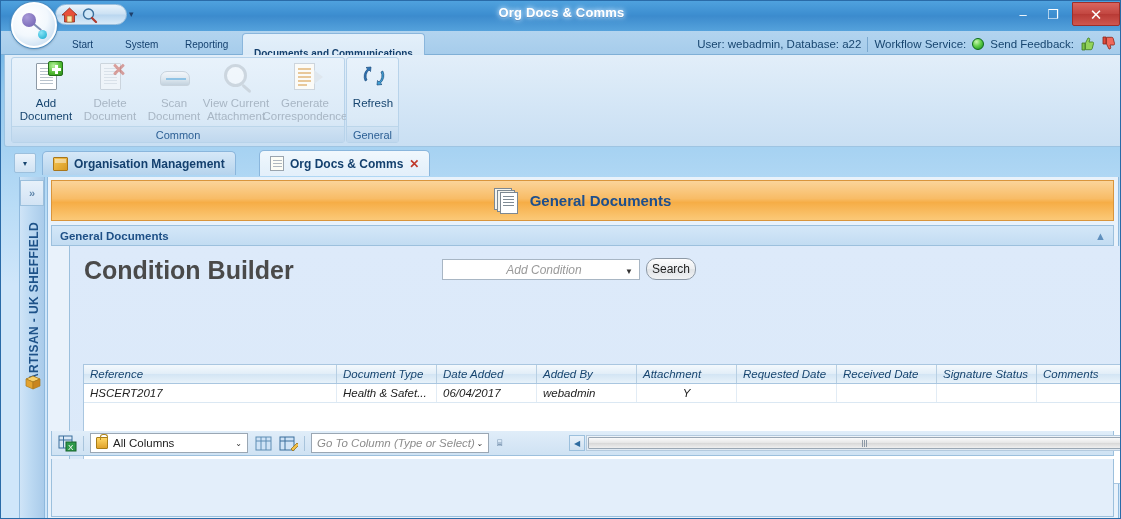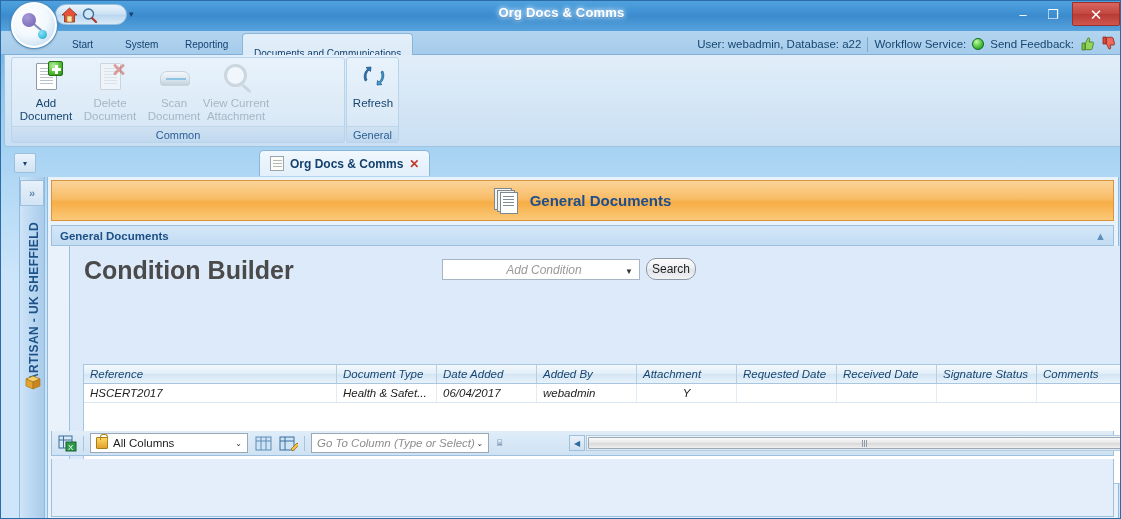--- a/index.html
+++ b/index.html
@@ -81,21 +81,21 @@
     border-bottom: 1px solid #7fafd6;
   }
   .rtab {
     position:absolute; top:2px; height:22px; padding: 0 11px;
     display:flex; align-items:center; font-size:10px; color:#14406e;
     white-space: nowrap;
   }
   .rtab.active {
     background: linear-gradient(180deg,#e4f0fa 0%,#dbeaf7 60%,#d6e8f6 100%);
     border: 1px solid #8ab6dc; border-bottom: none;
-    border-radius: 4px 4px 0 0; top: 2px; height: 39px;
+    border-radius: 4px 4px 0 0; top: 2px; height: 39px; font-weight: bold;
   }
   #status-right {
     position: absolute; right: 6px; top: 4px; height: 18px;
     display:flex; align-items:center; gap:6px; font-size:11.5px; color:#17456f;
     white-space: nowrap;
   }
   .vsep { width:1px; height:15px; background:#7aa8cf; }
   .greenorb {
     width:12px;height:12px;border-radius:50%;
     background: radial-gradient(circle at 35% 28%, #c8f7b0 0%, #62cf4a 45%, #138c1f 100%);
@@ -453,20 +453,34 @@
         <span class="cap">Scan</span>
         <span class="cap">Document</span>
       </div>
       <div class="rbtn disabled" style="left:184px; width:80px">
         <span class="glyph">
             <span class="magn"></span>
           </span>
         <span class="cap">View Current</span>
         <span class="cap">Attachment</span>
       </div>
+      <div class="rbtn disabled" style="left:250px; width:86px">
+        <span class="glyph">
+          <span class="corr">
+            <i style="top:4px;width:13px"></i>
+              <i style="top:8px;width:13px"></i>
+            <i style="top:12px;width:13px"></i>
+              <i style="top:16px;width:13px"></i>
+              <i style="top:20px;width:9px"></i>
+          </span>
+          <span class="arrowr"></span>
+        </span>
+        <span class="cap">Generate</span>
+        <span class="cap">Correspondence</span>
+      </div>
       <div class="rgroup-label">Common</div>
     </div>
 
     <div class="rgroup" style="left:341px; width:53px;">
       <div class="rbtn" style="left:-5px; width:62px">
         <span class="glyph">
           <span class="refresh-ic">
             <svg width="24" height="24" viewBox="0 0 24 24">
               <path d="M5 16a8 8 0 0 1 2-10l1.5 1.5L9 3 4 3.5 5.6 5A10 10 0 0 0 3.2 17z" fill="#2f74b5" stroke="#1d4e7e" stroke-width="0.7"></path>
               <path d="M19 8a8 8 0 0 1-2 10l-1.5-1.5L15 21l5-0.5-1.6-1.5A10 10 0 0 0 20.8 7z" fill="#3f9fd4" stroke="#1d4e7e" stroke-width="0.7"></path>
@@ -474,20 +488,24 @@
           </span>
         </span>
         <span class="cap">Refresh</span>
       </div>
       <div class="rgroup-label">General</div>
     </div>
   </div>
 
   <div id="doctabs">
     <div id="doctabs-dropdown">▾</div>
+    <div class="dtab" style="left:38px">
+      <span class="cube"></span>
+      <span>Organisation Management</span>
+    </div>
     <div class="dtab active" style="left:255px">
       <span class="docsmall"></span>
       <span>Org Docs &amp; Comms</span>
       <span class="tabclose">✕</span>
     </div>
   </div>
 
   <div id="sidebar">
     <div id="sidebar-expand">»</div>
     <div id="sidebar-label">ARTISAN - UK SHEFFIELD</div>

